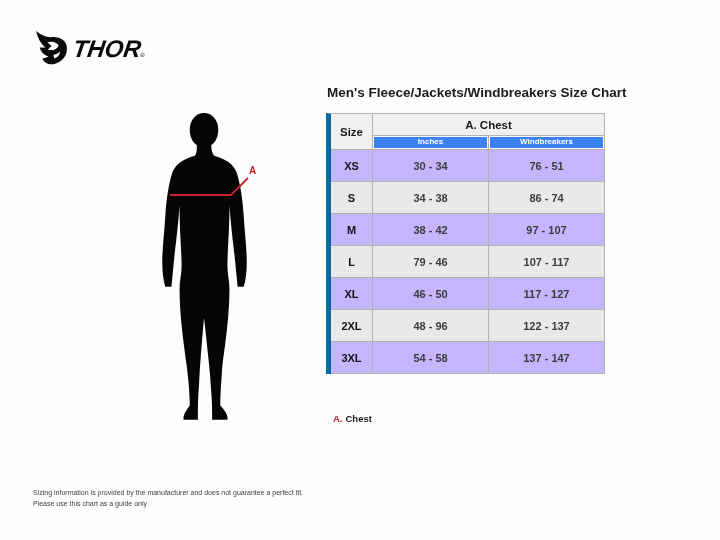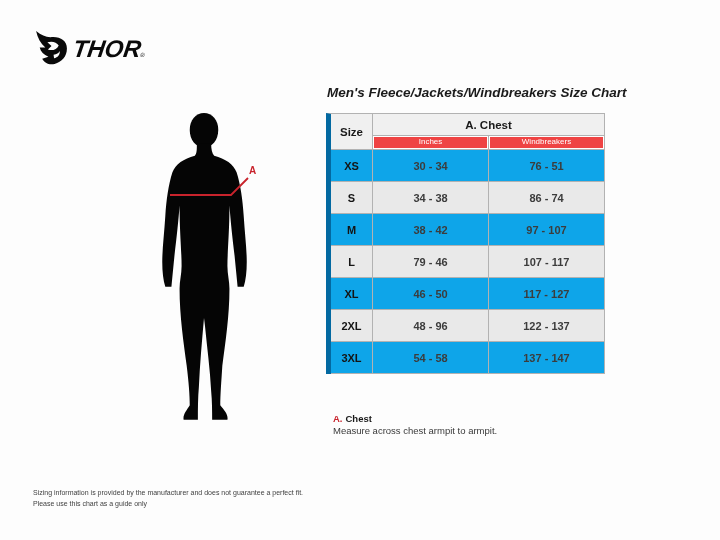--- a/index.html
+++ b/index.html
@@ -19,32 +19,32 @@
   }
   .reg{font-size:6px; font-weight:400; font-style:normal; vertical-align:baseline; color:#0a0a0a;}
   
   .figure-svg{position:absolute; left:148px; top:112px; width:112px; height:312px;}
   .measure-svg{position:absolute; left:148px; top:160px; width:120px; height:60px; pointer-events:none;}
   .marker-a{
     position:absolute; left:249px; top:165px;
     font-size:10px; font-weight:700; color:var(--accent,#c8232c);
   }
   
-  .chart-title{position:absolute; left:327px; top:85px; font-size:13.5px; font-weight:700; color:#1b1b1b;font-style:italic;}
+  .chart-title{position:absolute; left:327px; top:85px; font-size:13.5px; font-weight:700; color:#1b1b1b;}
   .table-wrap{position:absolute; left:326px; top:113px; width:274px;}
   table{border-collapse:separate; border-spacing:0; width:274px; table-layout:fixed;
         border-top:1px solid #b2b2b2; border-left:5px solid #0369a1;}
   th,td{border-right:1px solid #b2b2b2; border-bottom:1px solid #b2b2b2;
         text-align:center; vertical-align:middle; padding:0;}
   .size-head,.group-head{background:#f0f0f0; font-size:11.5px; font-weight:700; color:#191919;}
   .group-head{height:21px;}
   .black-cell{height:13px; background:#fff;}
-  .bar{background:#ef4444; color:#fff; font-size:8px; font-weight:400;
+  .bar{background:#3b82f6; color:#fff; font-size:8px; font-weight:700;
        margin:1px 1px 1px 1px; padding:1px 0 2px; line-height:8px;}
-  td{font-size:11px; height:31px; color:#3c3c3c; font-weight:600; background:#0ea5e9;}
+  td{font-size:11px; height:31px; color:#3c3c3c; font-weight:600; background:#c4b5fd;}
   td.size-cell{font-weight:700; color:#141414;}
   tr.alt td{background:#e9e9e9;}
   
   .measure-heading{position:absolute; left:330px; top:391px; font-size:13.5px; font-weight:700; color:#1b1b1b;}
   .measure-item{position:absolute; left:333px; top:413px; font-size:9.5px; font-weight:700; color:#191919;}
   .measure-item .key{color:var(--accent,#c8232c); margin-right:3px;}
   .measure-desc{position:absolute; left:333px; top:425px; font-size:9.5px; font-weight:400; color:#3a3a3a;}
   
   .disclaimer{position:absolute; left:33px; top:487px; font-size:7px; color:#3f3f3f; line-height:11px;}
   .disclaimer div{white-space:nowrap;}
@@ -136,20 +136,19 @@
       <td>54 - 58</td>
       <td>137 - 147</td>
     </tr>
   </tbody>
     </table>
   </div>
 
   <div class="measure-item">
     <span class="key">A.</span><span>Chest</span>
   </div>
-  <div class="measure-desc">Measure across chest armpit to armpit.</div>
 
   <div class="disclaimer">
     <div>Sizing information is provided by the manufacturer and does not guarantee a perfect fit.</div>
     <div>Please use this chart as a guide only</div>
   </div>
 
 </div>
 
 </body></html>

